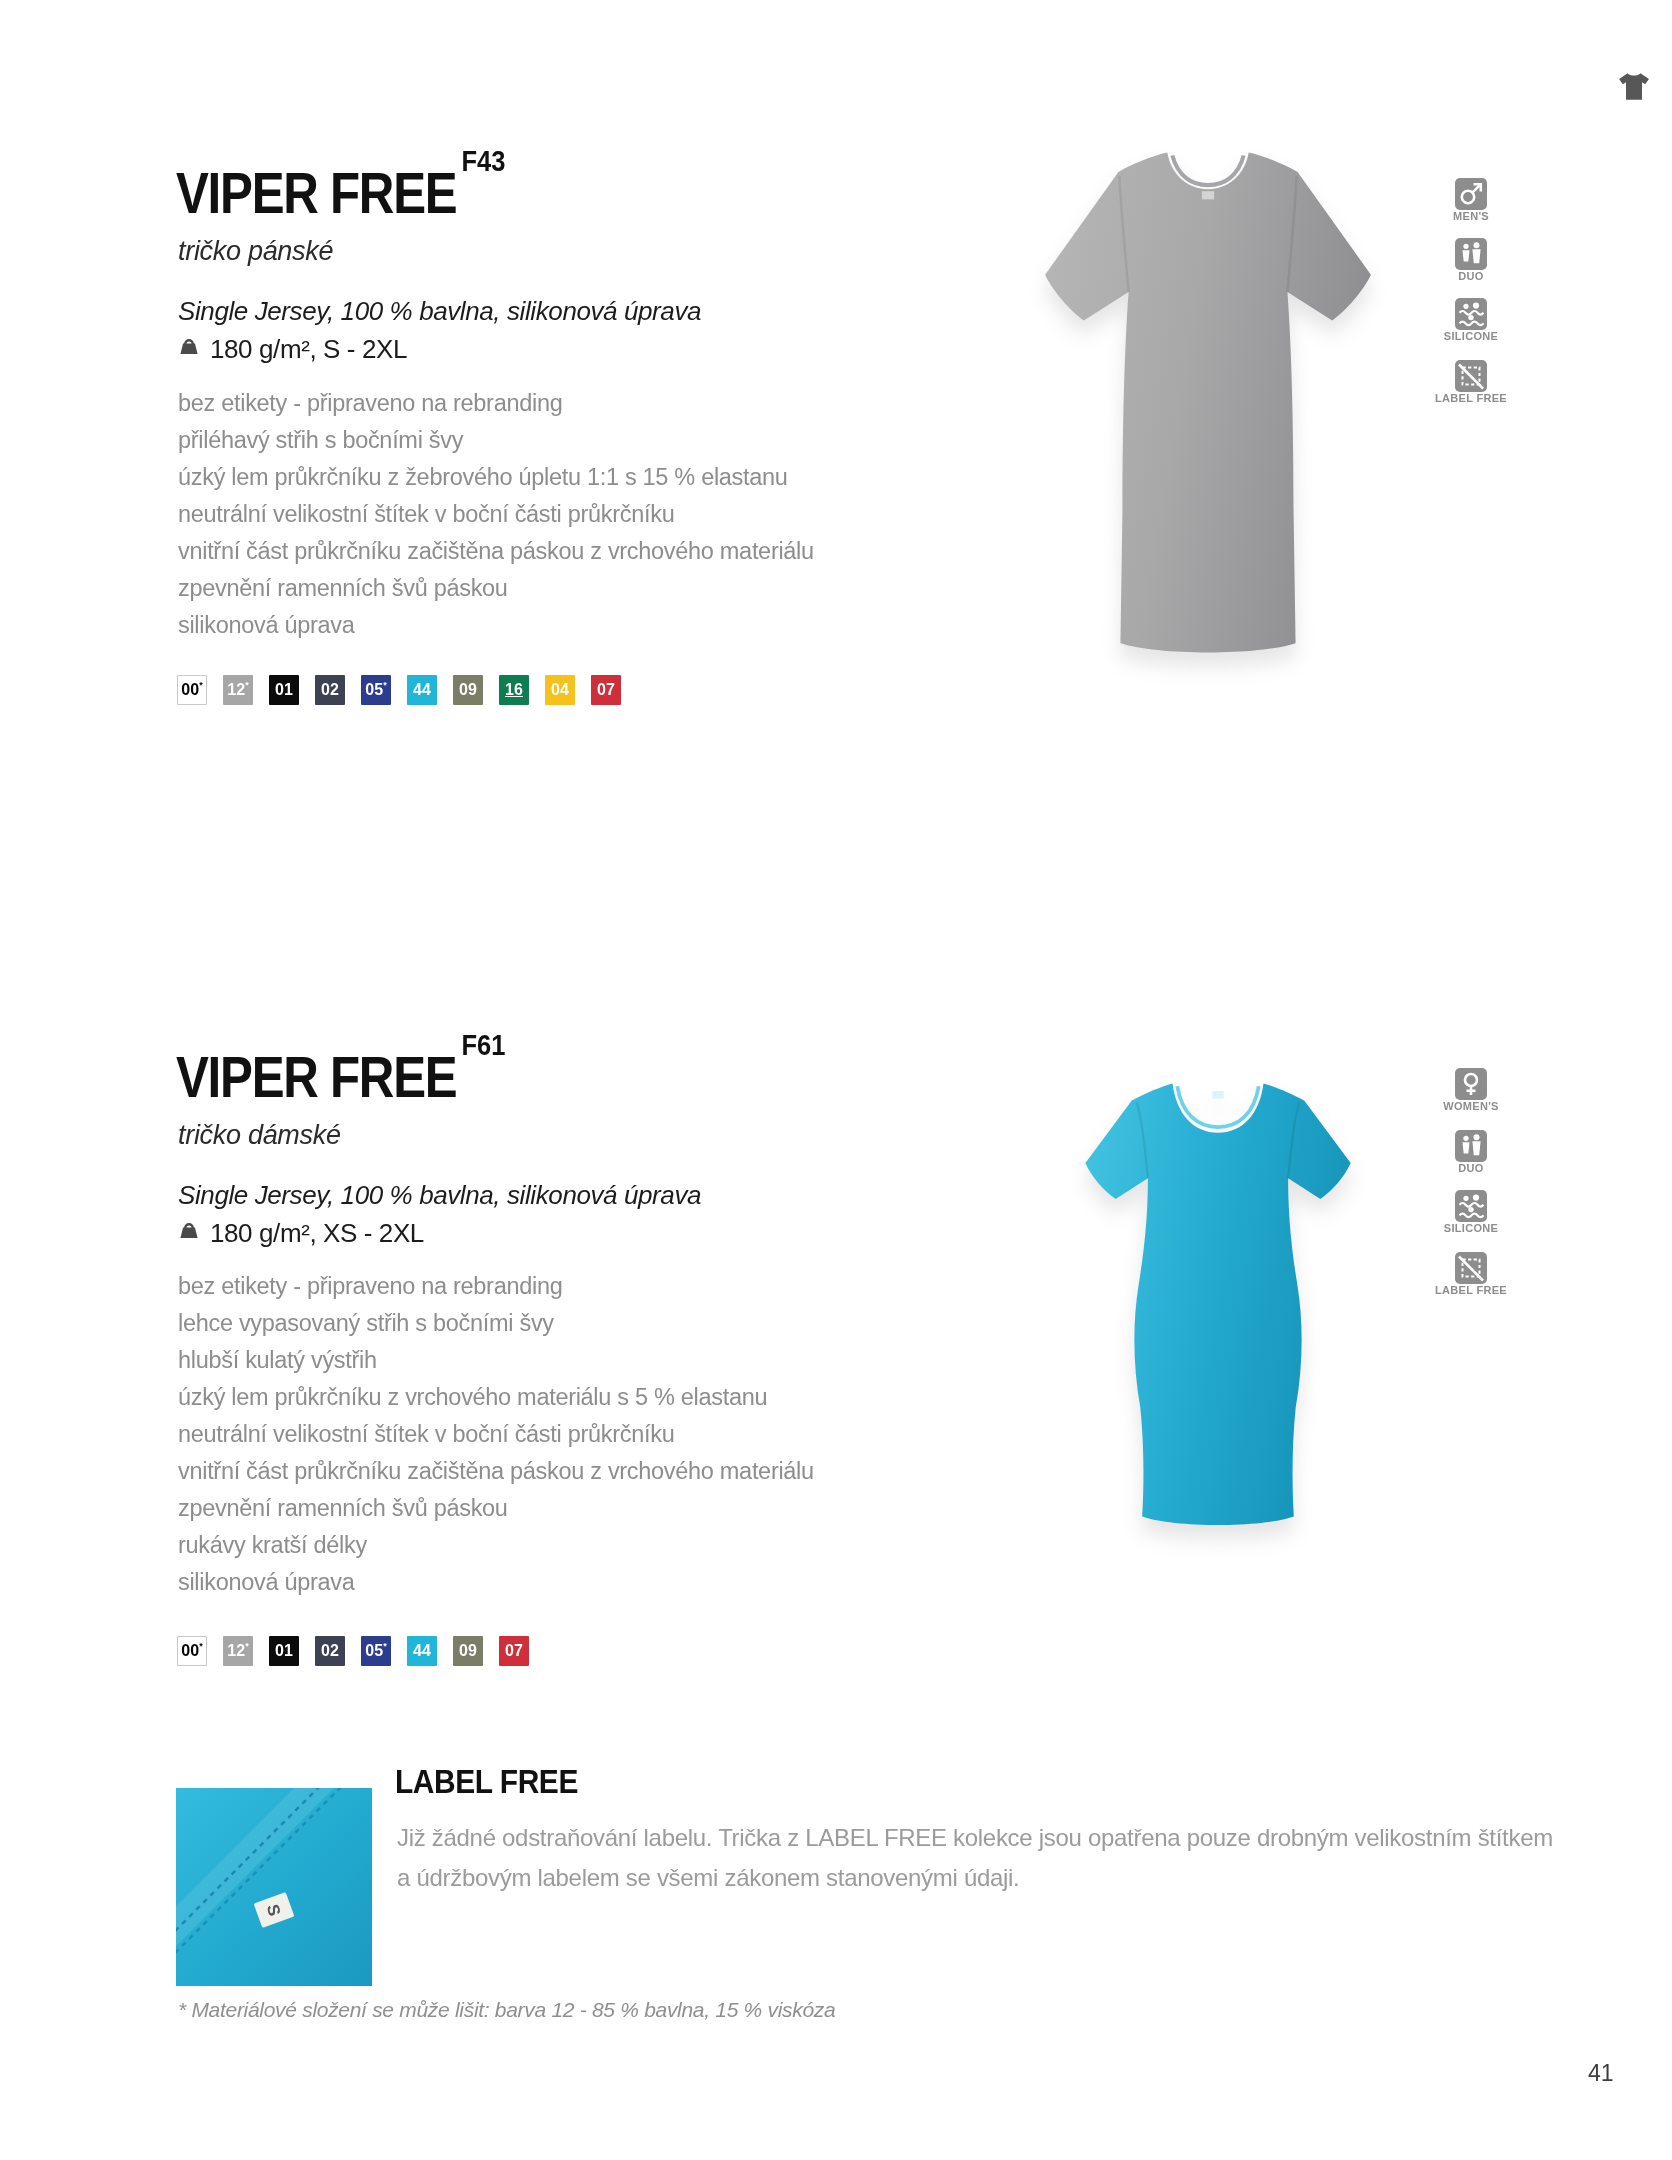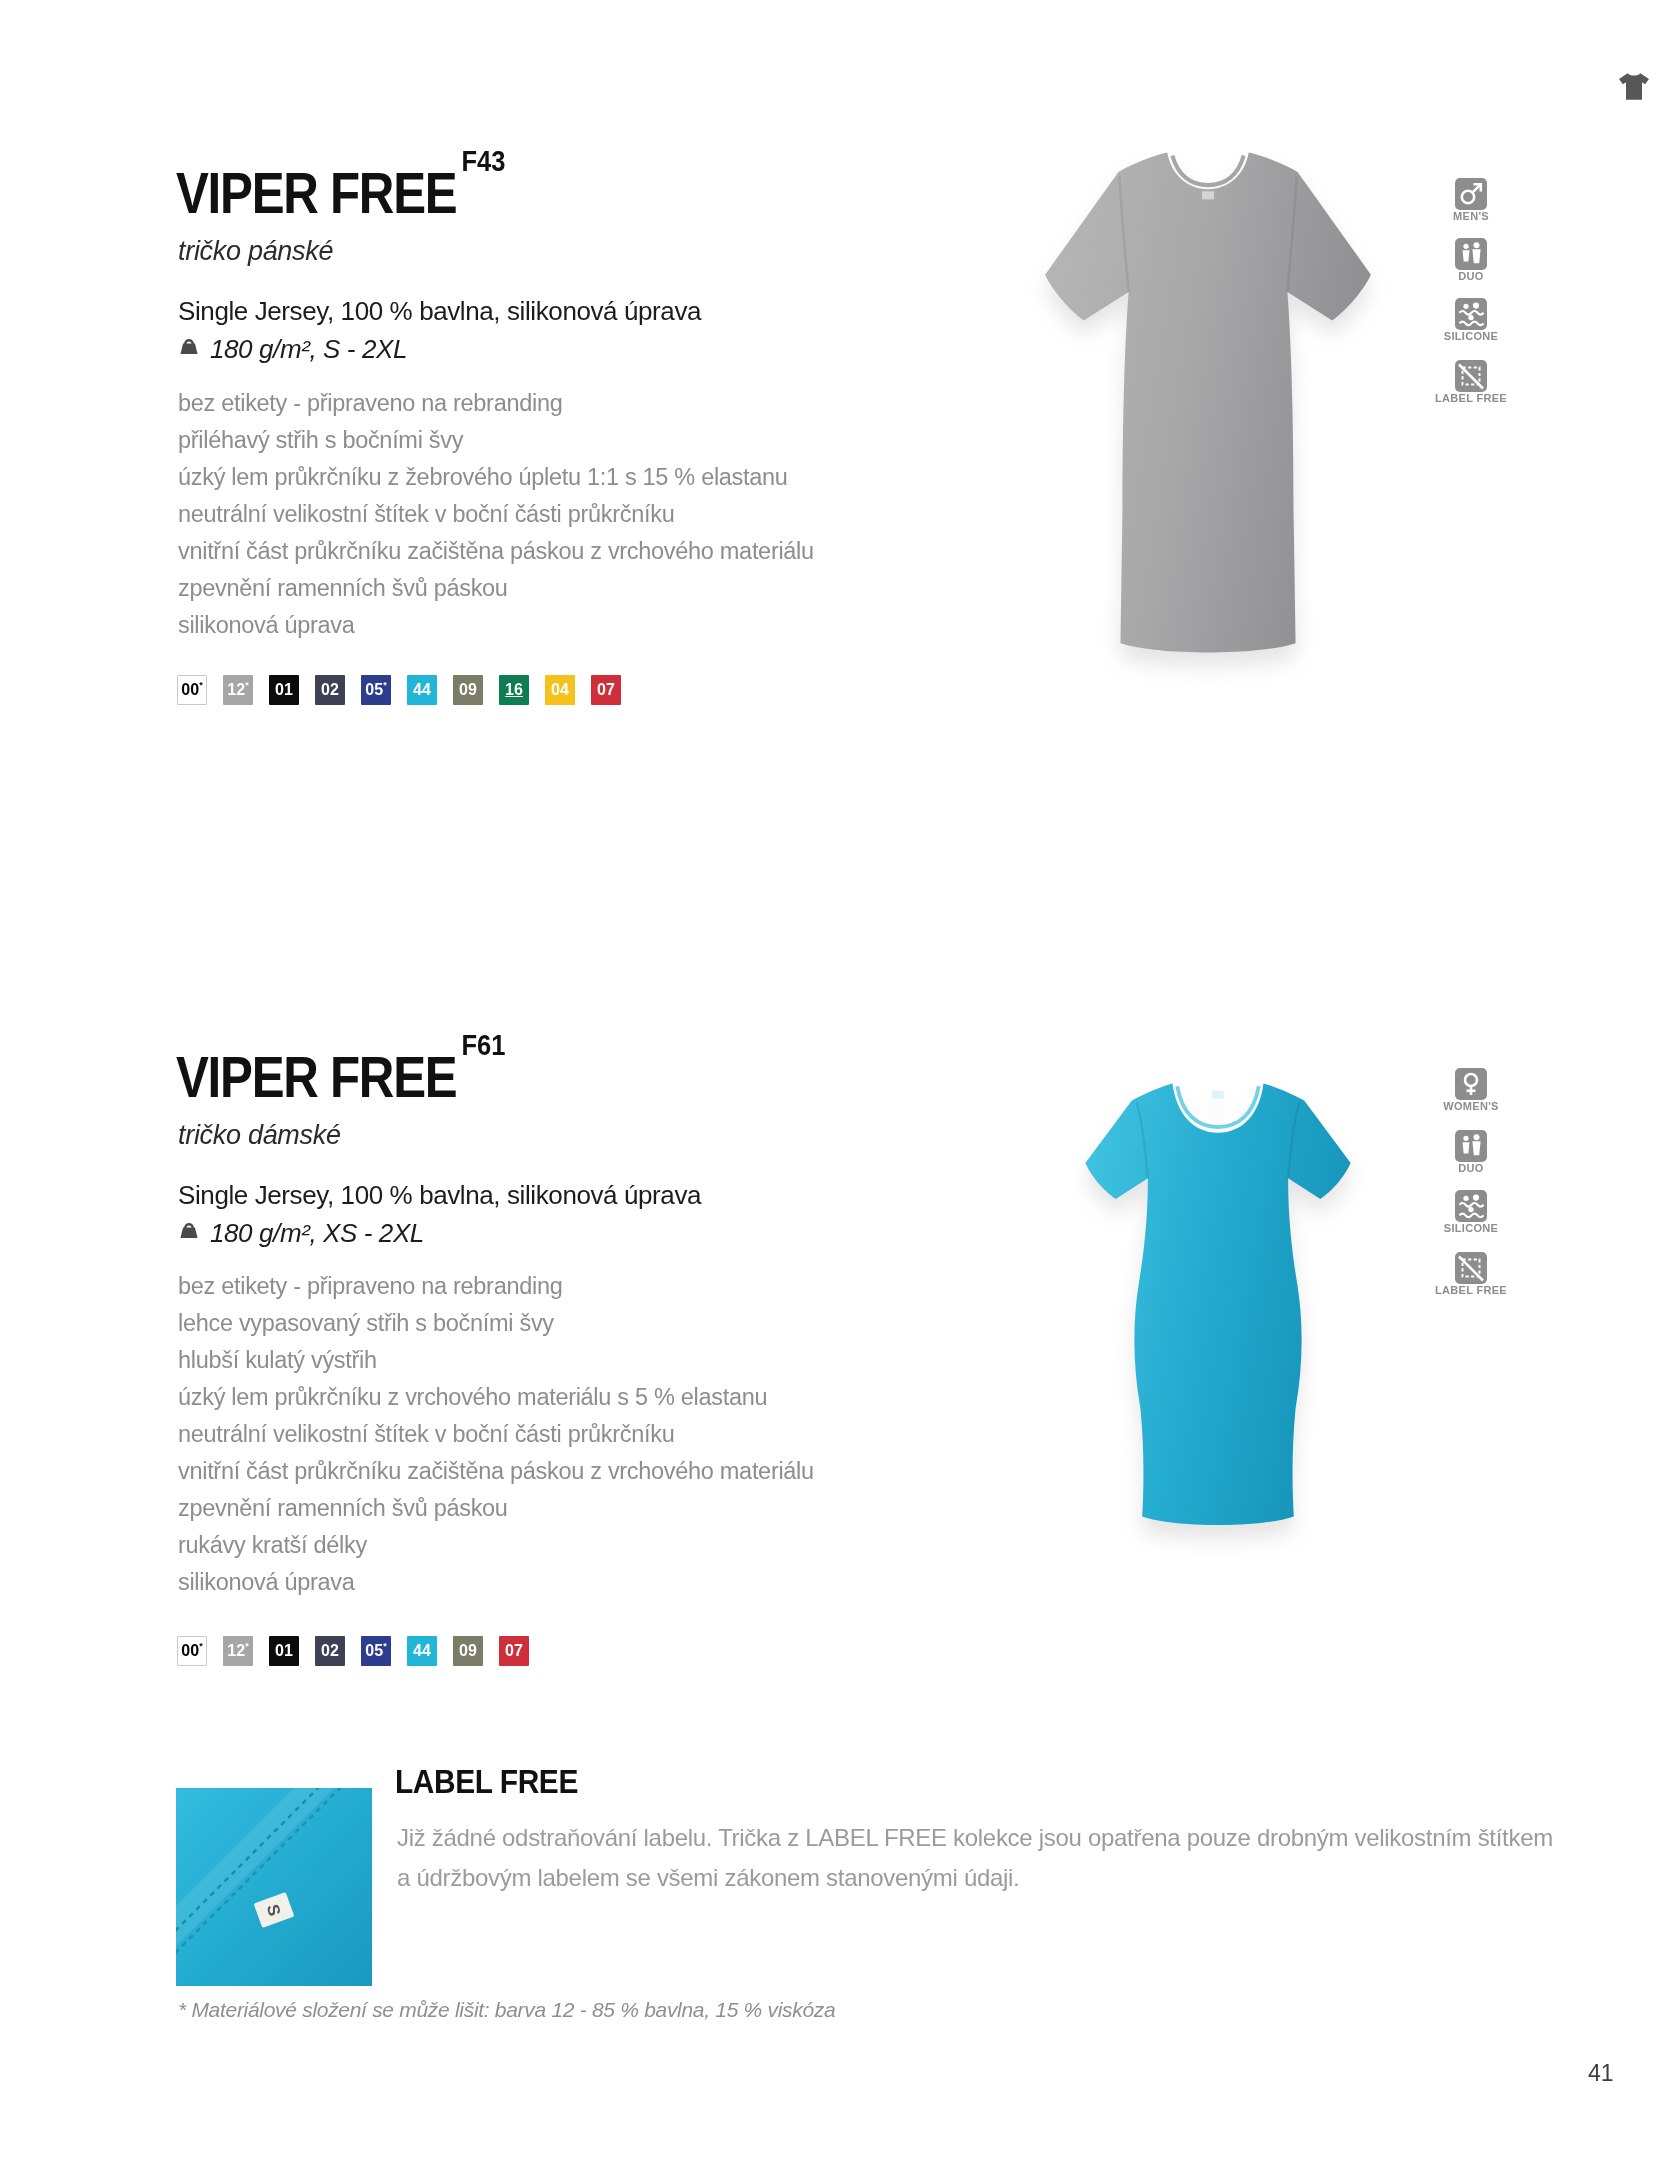--- a/index.html
+++ b/index.html
@@ -4,22 +4,22 @@
 <style>
   html,body{margin:0;padding:0;background:#ffffff;}
   #page{position:relative;width:1672px;height:2128px;background:#ffffff;overflow:hidden;
         font-family:"Liberation Sans","DejaVu Sans",sans-serif;color:#1a1a1a;}
   .abs{position:absolute;}
 
   .product-title{font-weight:bold;font-size:58px;letter-spacing:-1.5px;color:#111;
                  transform:scaleX(.85);transform-origin:left top;white-space:nowrap;line-height:1;}
   .product-title sup{font-size:30px;letter-spacing:0;position:relative;top:-22px;left:6px;}
   .product-subtitle{font-style:italic;font-size:27px;color:#2b2b2b;letter-spacing:-0.3px;}
-  .material-line{font-size:26px;color:#1c1c1c;letter-spacing:-0.4px;}
-  .weight-line{display:flex;align-items:center;gap:10px;font-style:italic;font-size:26px;color:#1c1c1c;letter-spacing:-0.4px;text-align:right;}
+  .material-line{font-style:italic;font-size:26px;color:#1c1c1c;letter-spacing:-0.4px;}
+  .weight-line{display:flex;align-items:center;gap:10px;font-size:26px;color:#1c1c1c;letter-spacing:-0.4px;text-align:right;}
   .features{font-size:23.5px;line-height:37px;color:#8d8d8d;letter-spacing:-0.3px;}
   .features div{white-space:nowrap;}
 
   .swatch-row{display:flex;gap:16px;}
   .swatch{width:30px;height:30px;display:flex;align-items:center;justify-content:center;
           font-size:16px;font-weight:bold;border-radius:1px;box-sizing:border-box;line-height:1;}
   .swatch sup{font-size:9px;position:relative;top:-5px;left:0px;}
 
   .badge{width:124px;text-align:center;}
   .badge .sq{width:32px;height:32px;background:#8d8d8d;border-radius:5px;margin:0 auto;

